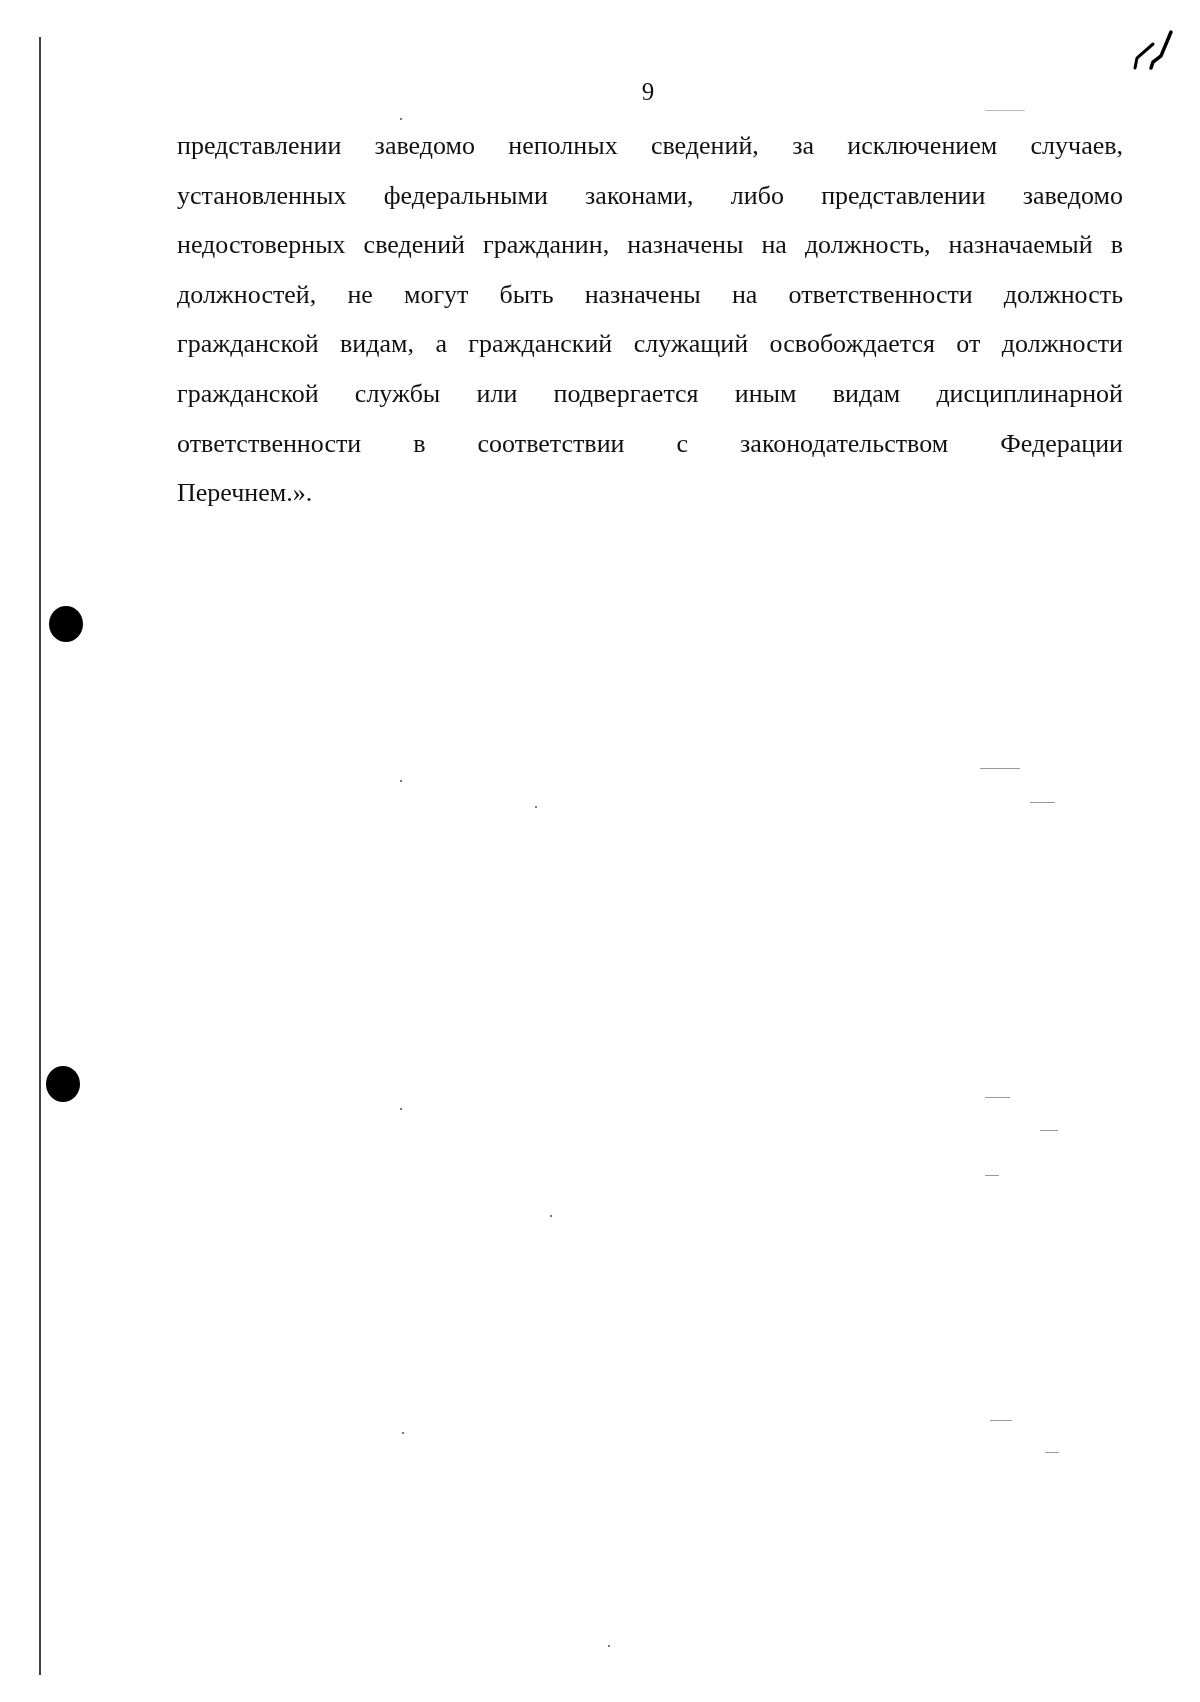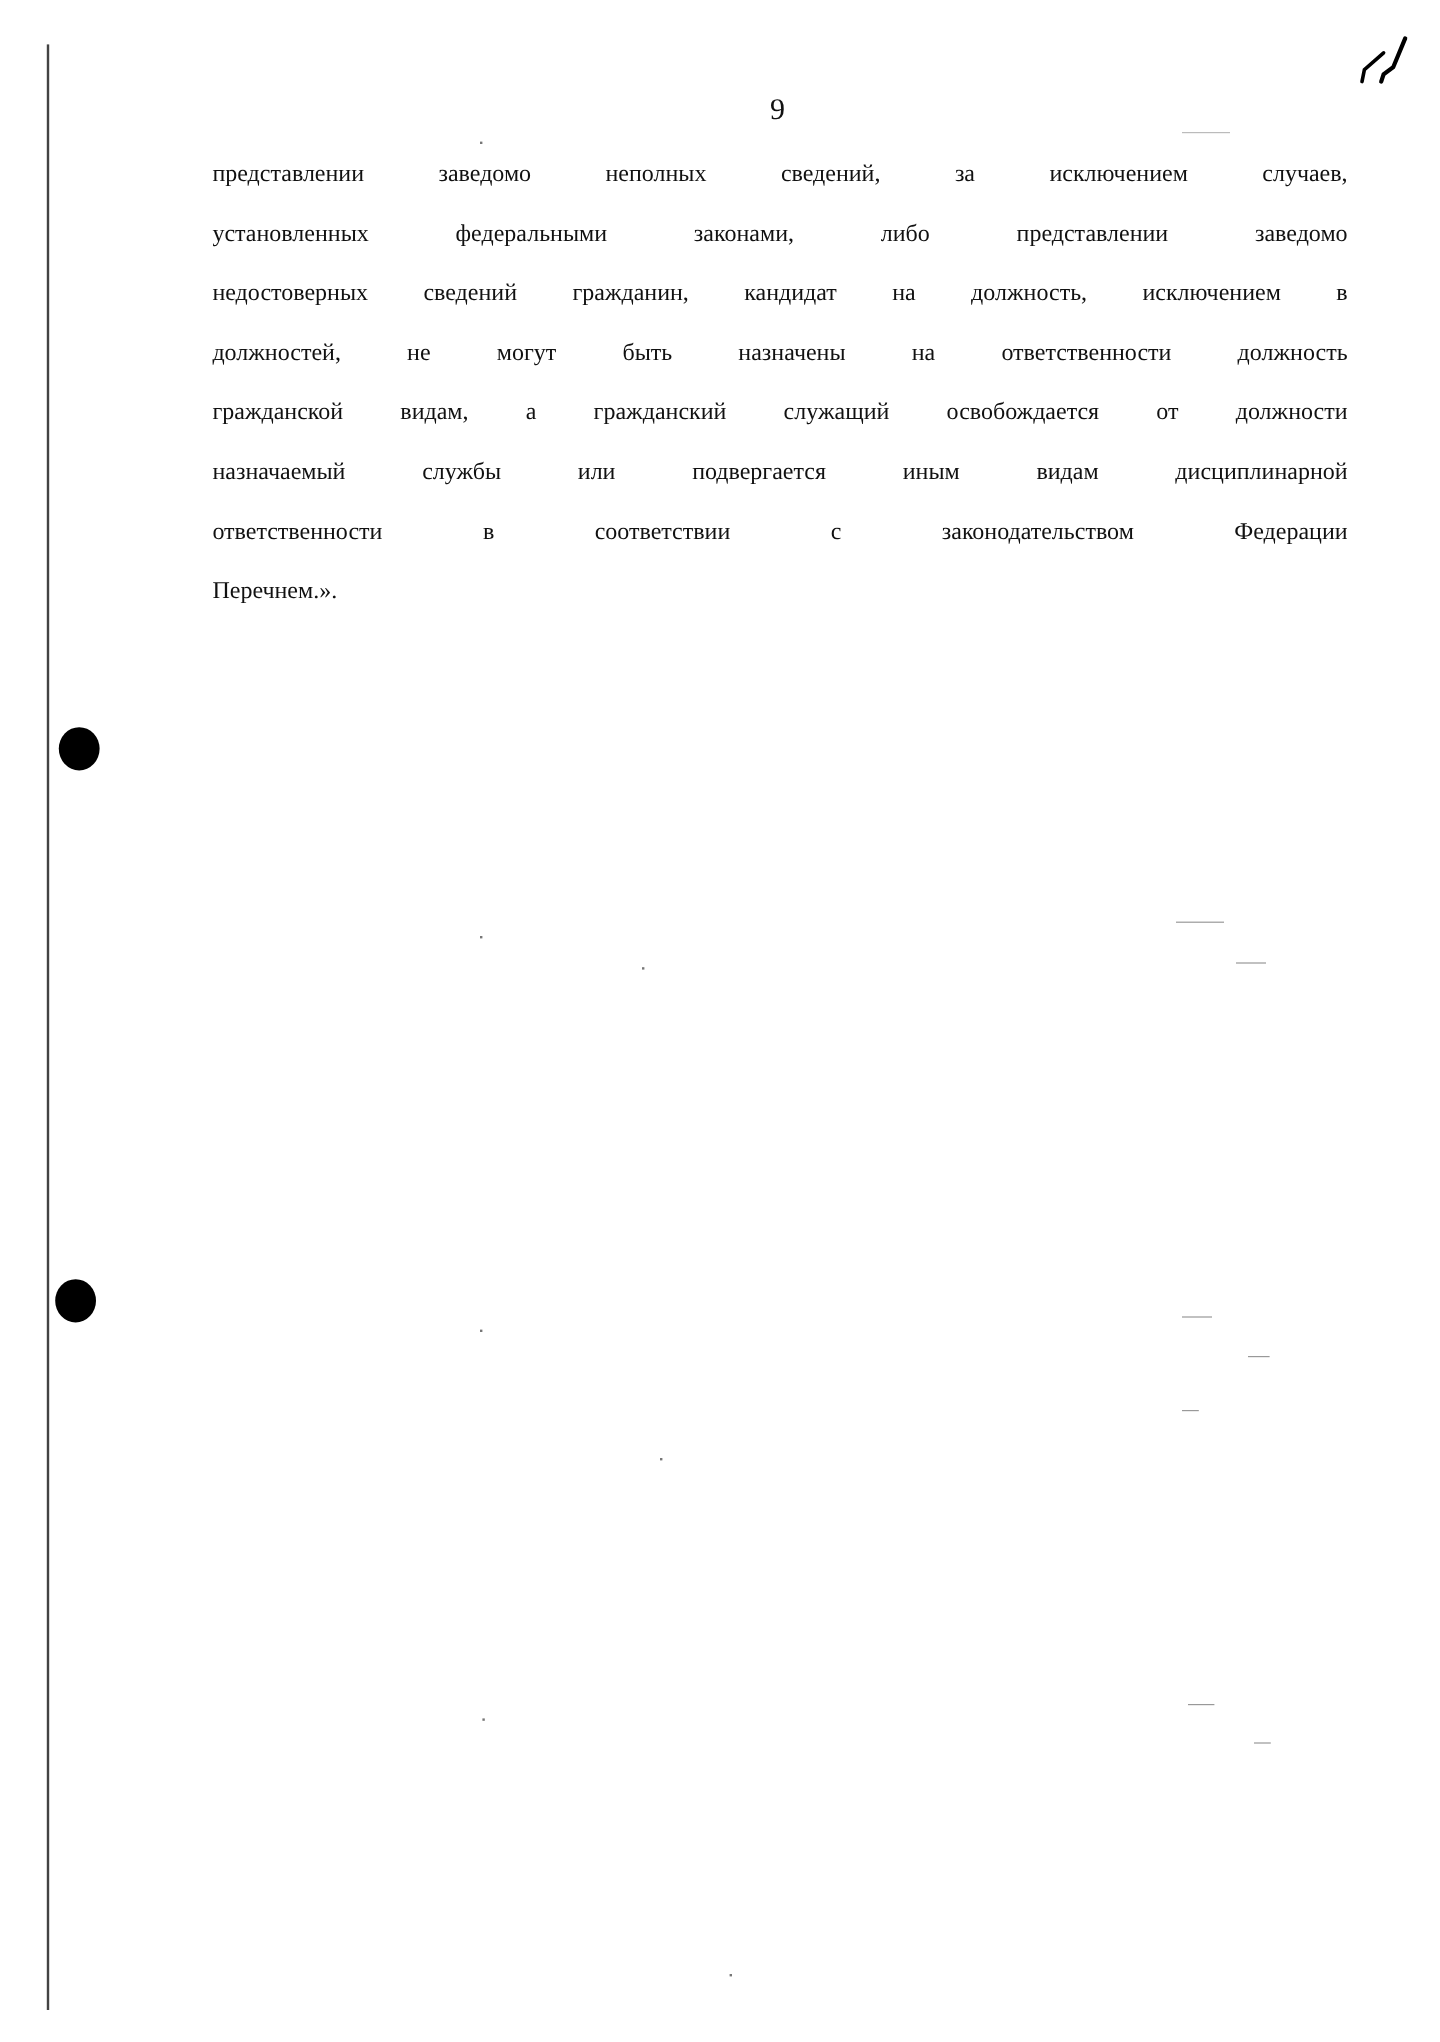--- a/index.html
+++ b/index.html
@@ -7,21 +7,21 @@
            font-family: "Liberation Serif", "DejaVu Serif", serif; color: #111; }
     .binding-line { position: absolute; left: 39px; top: 37px; width: 2px; height: 1638px;
                     background: #222; opacity: 0.85; }
     .punch-hole { position: absolute; width: 34px; height: 36px; border-radius: 50%; background: #000; }
     .punch-hole.h1 { left: 49px; top: 606px; }
     .punch-hole.h2 { left: 46px; top: 1066px; }
     .page-number { position: absolute; left: 0; width: 1296px; top: 78px; text-align: center;
                    font-size: 25px; }
     .folio { position: absolute; left: 1127px; top: 28px; width: 60px; height: 44px; }
     .body-text { position: absolute; left: 177px; top: 121px; width: 946px; }
-    .line { font-size: 20px; line-height: 49.6px; height: 49.6px; white-space: nowrap;
+    .line { font-size: 26px; line-height: 49.6px; height: 49.6px; white-space: nowrap;
             text-align: justify; text-align-last: justify; }
     .line.last { text-align-last: left; }
     .speck { position: absolute; background: #777; width: 2px; height: 2px; }
   </style>
 </head>
 <body>
 
 <div class="binding-line"></div>
 <div class="punch-hole h1"></div>
 <div class="punch-hole h2"></div>
@@ -30,24 +30,24 @@
   <title>11</title>
   <path d="M8 40 L10 30 L26 16" stroke="#000" stroke-width="3" fill="none" stroke-linecap="round"></path>
   <path d="M24 40 L26 34 L34 28 L44 4" stroke="#000" stroke-width="3.5" fill="none" stroke-linecap="round"></path>
 </svg>
 
 <div class="page-number">9</div>
 
 <div class="body-text">
   <div class="line">представлении заведомо неполных сведений, за исключением случаев,</div>
   <div class="line">установленных федеральными законами, либо представлении заведомо</div>
-  <div class="line">недостоверных сведений гражданин, кандидат на должность, исключением в</div>
+  <div class="line">недостоверных сведений гражданин, назначены на должность, назначаемый в</div>
   <div class="line">должностей, не могут быть назначены на ответственности должность</div>
   <div class="line">гражданской видам, а гражданский служащий освобождается от должности</div>
-  <div class="line">назначаемый службы или подвергается иным видам дисциплинарной</div>
+  <div class="line">гражданской службы или подвергается иным видам дисциплинарной</div>
   <div class="line">ответственности в соответствии с законодательством Федерации</div>
   <div class="line last">Перечнем.».</div>
 </div>
 
 <div class="speck" style="left:400px;top:118px"></div>
 <div class="speck" style="left:985px;top:110px;width:40px;height:1px;background:#bbb"></div>
 <div class="speck" style="left:980px;top:768px;width:40px;height:1px;background:#999"></div>
 <div class="speck" style="left:1030px;top:802px;width:25px;height:1px;background:#999"></div>
 <div class="speck" style="left:535px;top:806px"></div>
 <div class="speck" style="left:400px;top:780px"></div>

